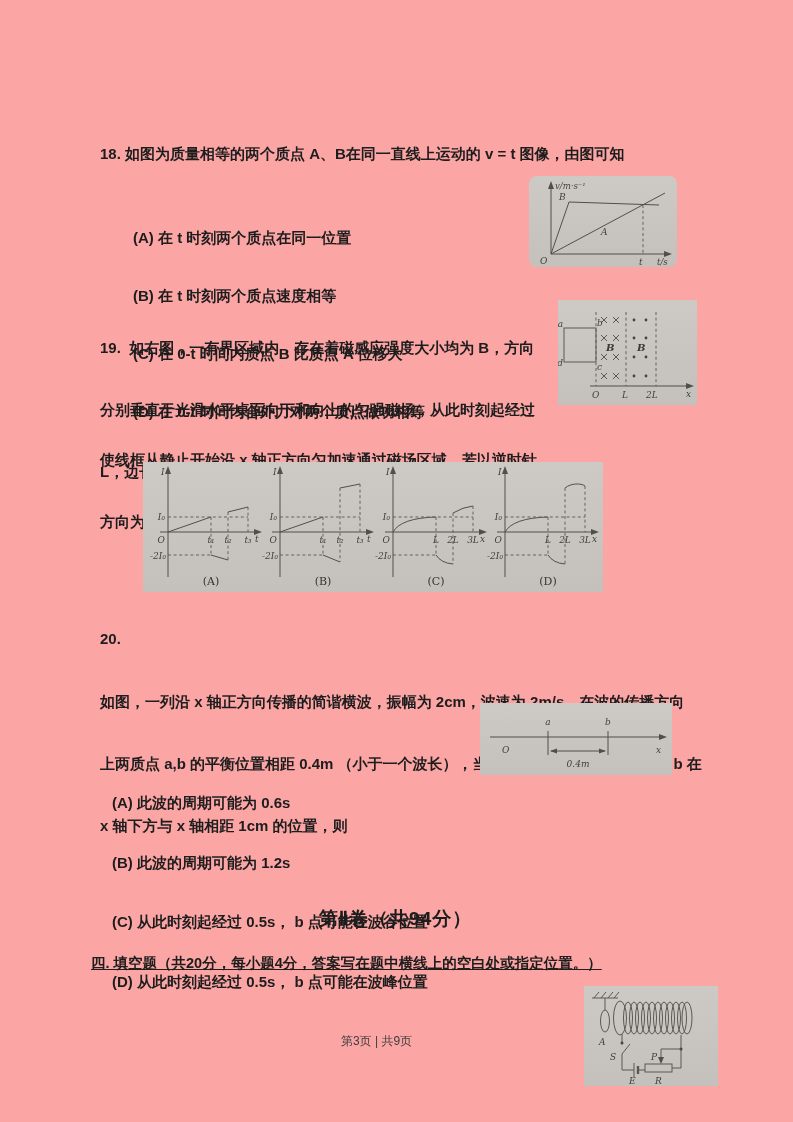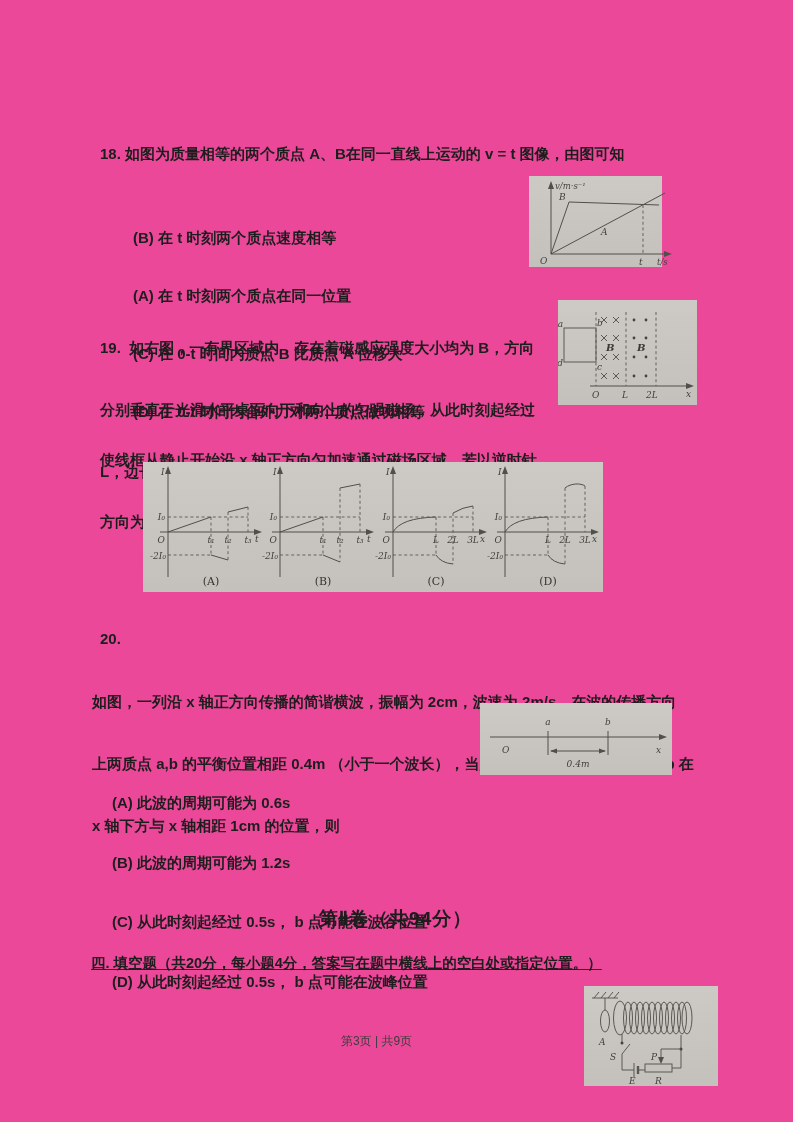--- a/index.html
+++ b/index.html
@@ -1,16 +1,16 @@
 <!DOCTYPE html>
 <html><head>
 <meta charset="utf-8">
 <style>
   html,body{margin:0;padding:0;background:#ffffff;}
-  .page{position:relative;width:793px;height:1122px;background:#ec4899;overflow:hidden;
+  .page{position:relative;width:793px;height:1122px;background:#fca5a5;overflow:hidden;
         font-family:"Liberation Sans",sans-serif;color:#1d1d1d;}
   .txt{position:absolute;font-weight:bold;font-size:15px;white-space:pre;color:#1d1d1d;}
   .lines28 div{height:28px;line-height:28px;}
   .opts24 div{height:24px;line-height:24px;}
   .opts25 div{height:25.5px;line-height:25.5px;}
   .fig{position:absolute;background:linear-gradient(180deg,#cdcac5 0%,#c8c5c0 55%,#c4c1bc 100%);}
   .sec-title{position:absolute;left:0;width:791px;text-align:center;font-size:19px;
              font-weight:bold;letter-spacing:1px;}
   .footer{position:absolute;left:0;width:753px;text-align:center;font-size:12px;
           color:#3d3d3d;font-weight:normal;}
@@ -26,27 +26,27 @@
   .fcap{font:11px "DejaVu Serif",serif;fill:#35332f;}
 </style>
 </head>
 <body>
 
 <div class="page">
 
   <div class="txt" style="left:100px;top:145px;">18. 如图为质量相等的两个质点 A、B在同一直线上运动的 v = t 图像，由图可知</div>
 
   <div class="txt opts24" style="left:133px;top:192px;">
+    <div>(A) 在 t 时刻两个质点在同一位置</div>
     <div>(B) 在 t 时刻两个质点速度相等</div>
-    <div>(A) 在 t 时刻两个质点在同一位置</div>
     <div>(C) 在 0-t 时间内质点 B 比质点 A 位移大</div>
     <div>(D) 在 0-t 时间内合外力对两个质点做功相等</div>
   </div>
 
-  <div class="fig" style="left:529px;top:176px;width:133px;height:91px;">
+  <div class="fig" style="left:529px;top:176px;width:148px;height:91px;border-radius:8px;">
     <svg width="148" height="91" viewBox="0 0 148 91">
       <path class="stroke" d="M22,78 L22,10"></path>
       <polygon class="arr" points="22,5 19,13 25,13"></polygon>
       <path class="stroke" d="M22,78 L138,78"></path>
       <polygon class="arr" points="143,78 135,75 135,81"></polygon>
       <path class="stroke" d="M22,78 L40,26 L130,29"></path>
       <path class="stroke" d="M22,78 L136,17"></path>
       <path class="dash" d="M114,29 L114,78"></path>
       <text class="fls" x="26" y="13">v/m·s⁻¹</text>
       <text class="fl" x="30" y="24">B</text>
@@ -205,21 +205,21 @@
         <text class="fl" text-anchor="middle" x="405" y="81">L</text>
         <text class="fl" text-anchor="middle" x="422" y="81">2L</text>
         <text class="fl" text-anchor="middle" x="442" y="81">3L</text>
         <text class="fl" x="449" y="80">x</text>
         <text class="fcap" text-anchor="middle" x="405" y="123">(D)</text>
       </g>
     </svg>
   </div>
 
   <div class="txt" style="left:100px;top:630px;">20.</div>
-  <div class="txt lines28" style="left:92px;top:654px;">
+  <div class="txt lines28" style="left:100px;top:654px;">
     <div>如图，一列沿 x 轴正方向传播的简谐横波，振幅为 2cm，波速为 2m/s，在波的传播方向</div>
     <div>上两质点 a,b 的平衡位置相距 0.4m （小于一个波长），当质点 a 在波峰位置时，质点 b 在</div>
     <div>x 轴下方与 x 轴相距 1cm 的位置，则</div>
   </div>
 
   <div class="fig" style="left:480px;top:703px;width:192px;height:72px;">
     <svg width="192" height="72" viewBox="0 0 192 72">
       <path class="stroke" d="M10,34 L182,34"></path>
       <polygon class="arr" points="187,34 179,31 179,37"></polygon>
       <path class="stroke" d="M68,28 L68,52"></path>

